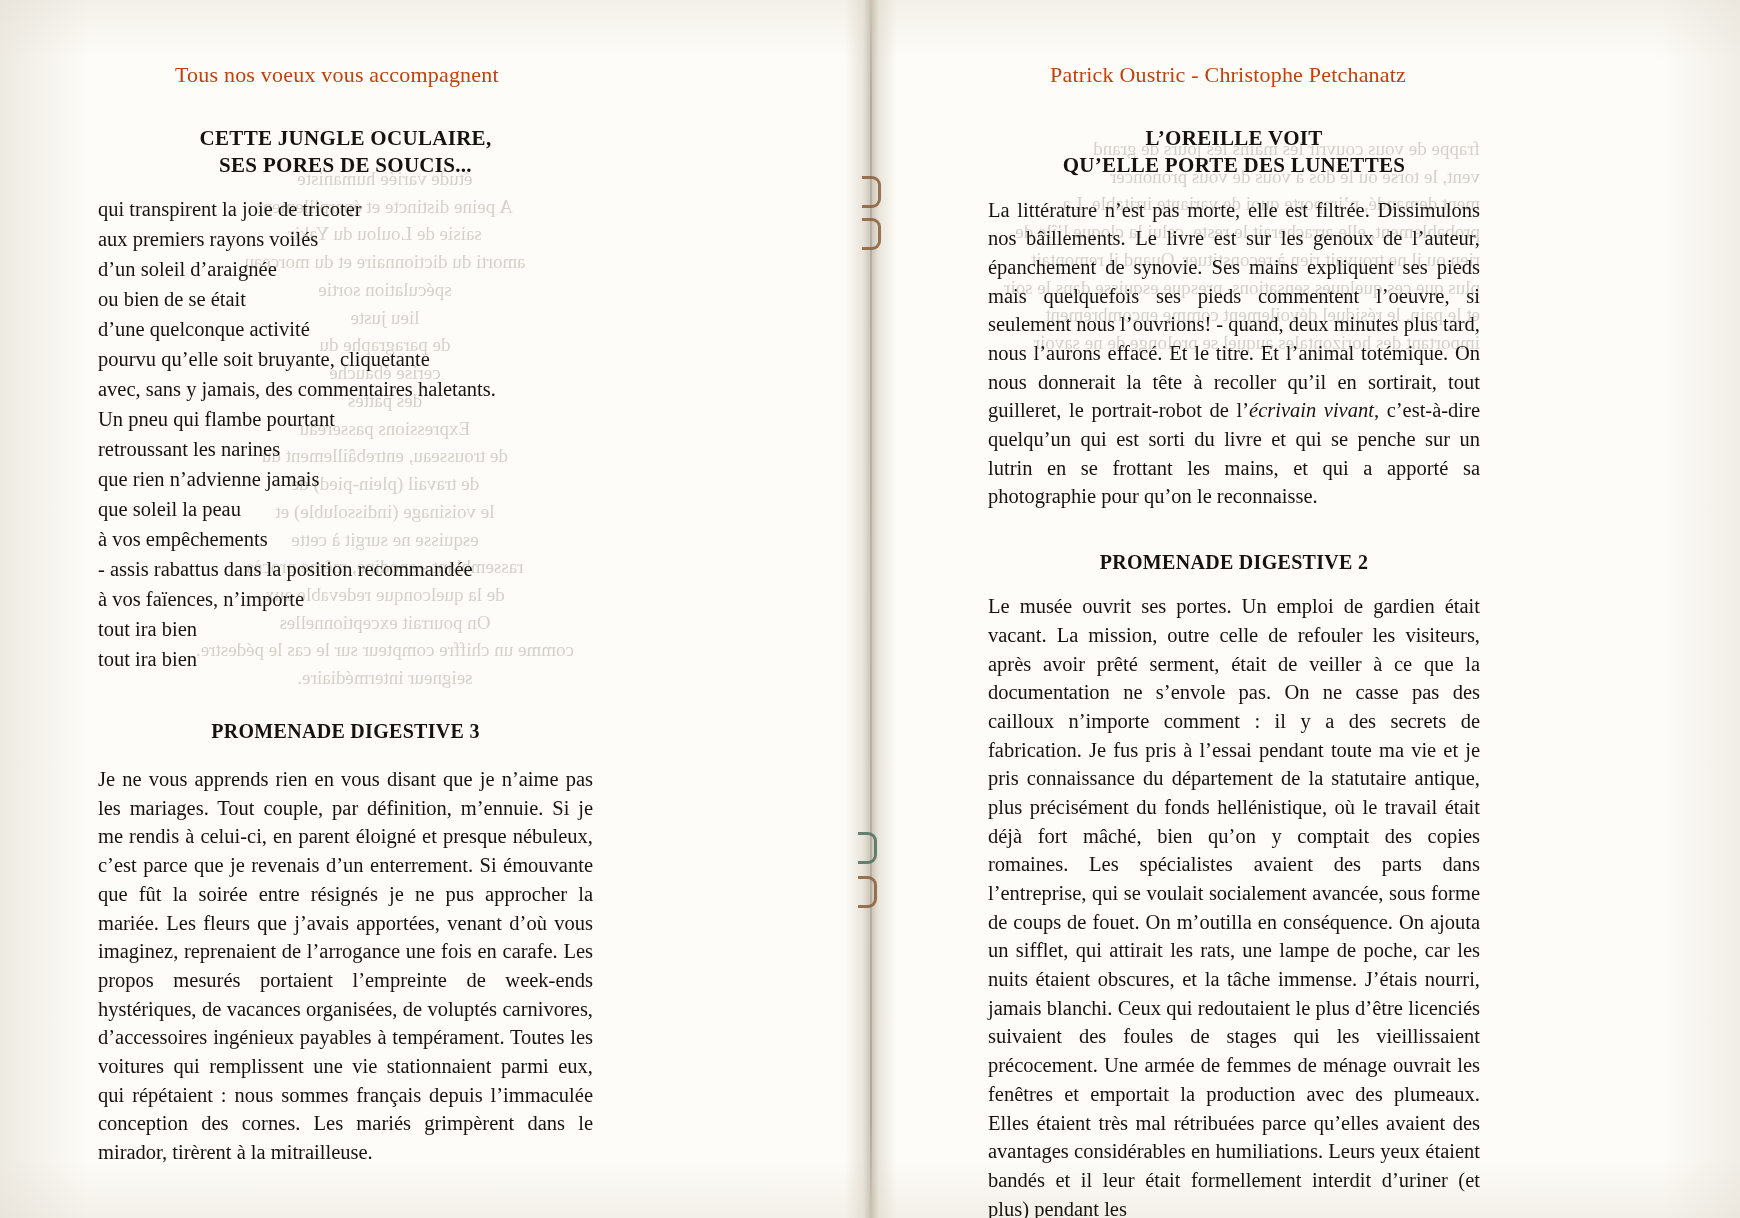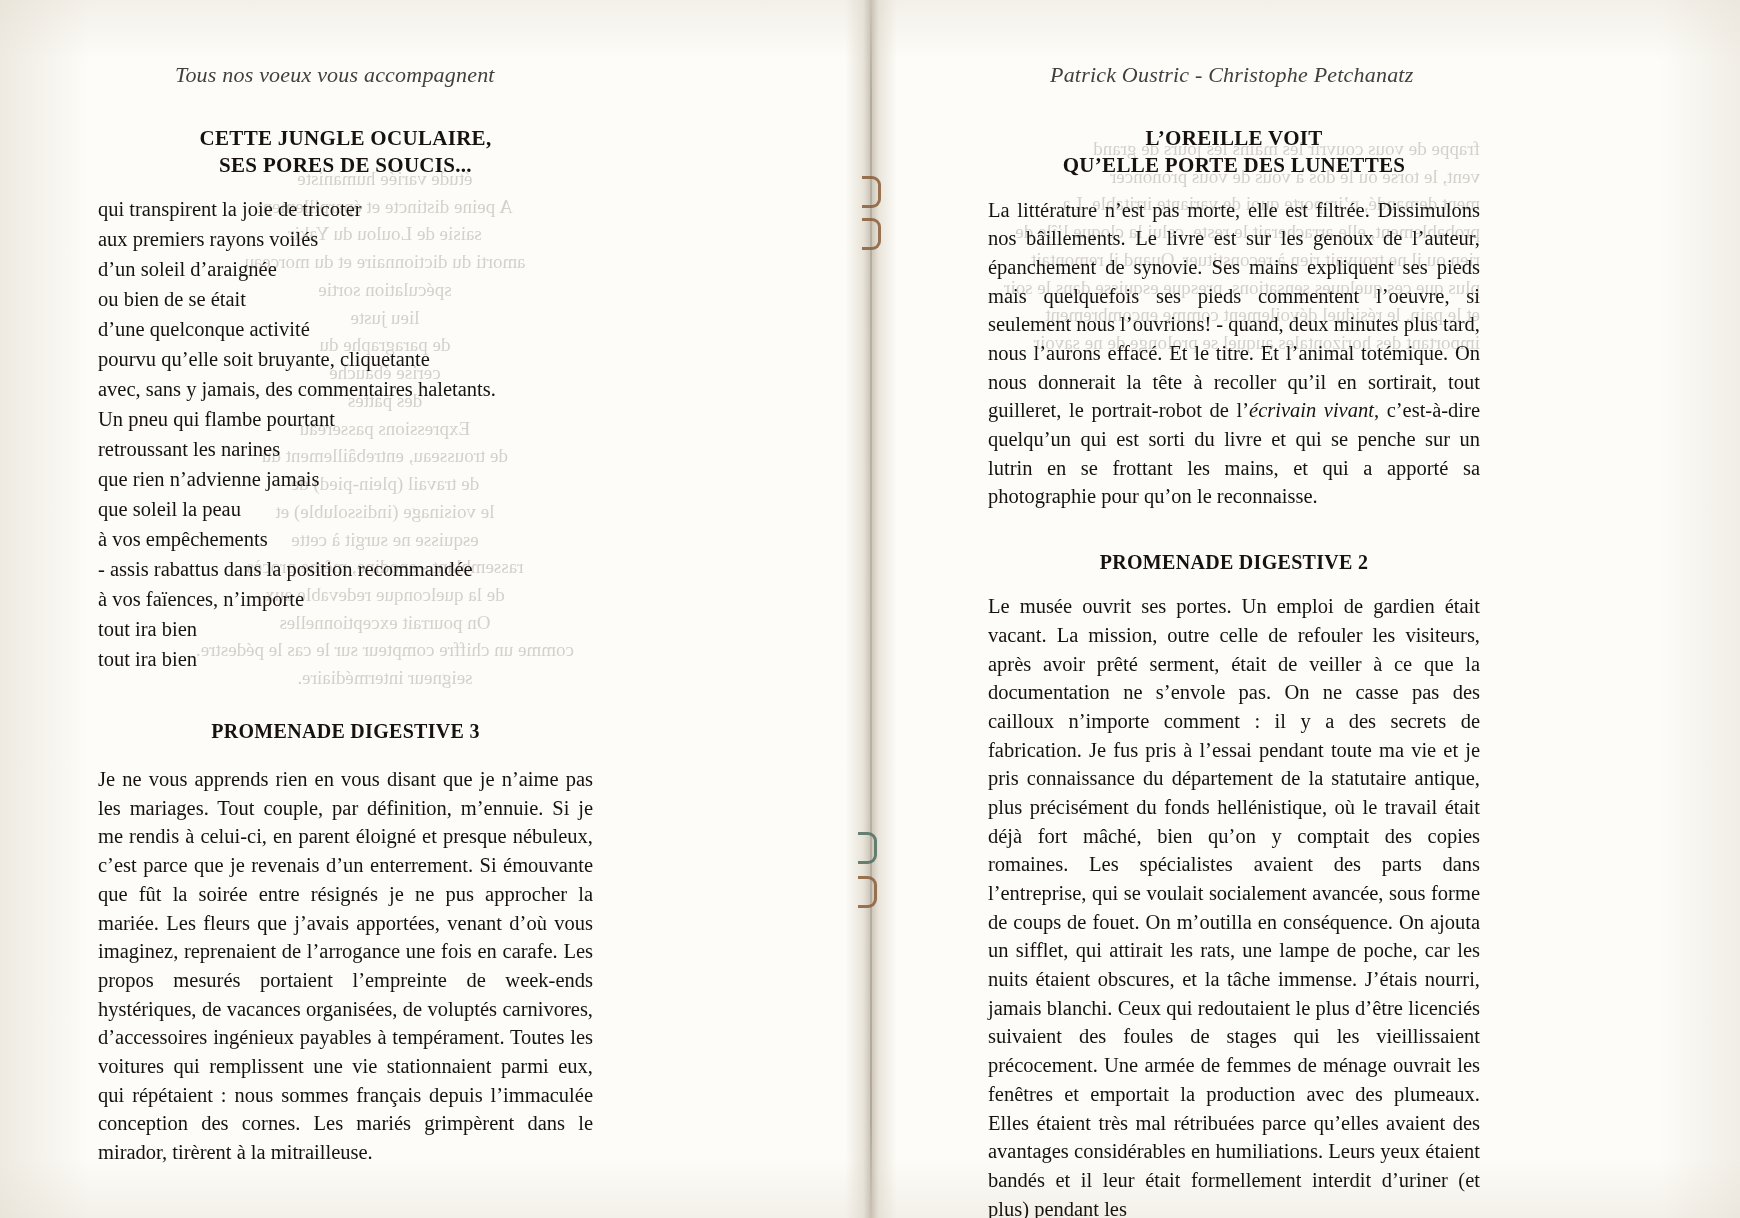--- a/index.html
+++ b/index.html
@@ -78,24 +78,23 @@
   .page {
     position: absolute;
     top: 0;
     height: 1218px;
   }
   .page-left  { left: 0;    width: 870px; }
   .page-right { left: 870px; width: 870px; }
 
   .running-head {
     position: absolute;
-    font-style: italic;
     font-size: 22px;
     letter-spacing: 0.2px;
-    color: #404040;
+    color: #c2410c;
     white-space: nowrap;
   }
   .running-head.left  { left: 175px; top: 62px; }
   .running-head.right { left: 180px; top: 62px; }
 
   .col {
     position: absolute;
     top: 125px;
   }
   .col-left  { left: 98px;  width: 495px; }

